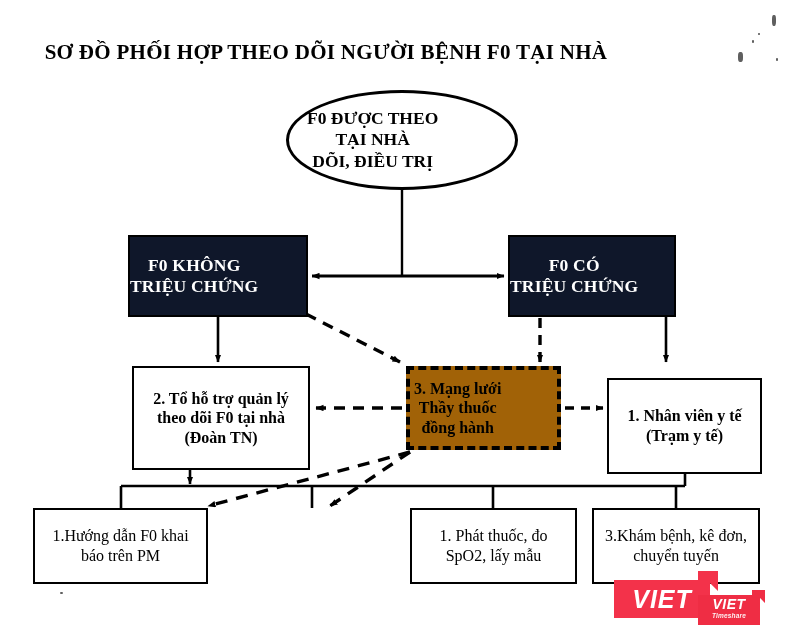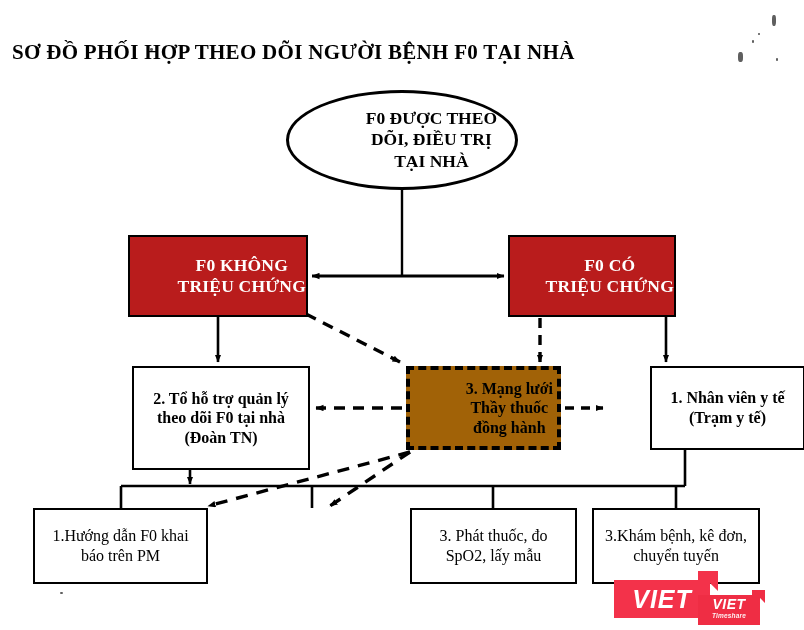--- a/index.html
+++ b/index.html
@@ -26,73 +26,73 @@
     left: 0; top: 0;
     width: 804px;
     height: 630px;
     pointer-events: none;
   }
   .node {
     position: absolute;
     box-sizing: border-box;
     display: flex;
     align-items: center;
-    justify-content: flex-end;
+    justify-content: flex-start;
     text-align: center;
     line-height: 1.22;
   }
 
   
   #title {
     position: absolute;
     left: 0;
     top: 40px;
     width: 652px;
+    text-align: center;
     font-weight: bold;
     font-size: 21px;
     letter-spacing: 0.3px;
     font-family: "Liberation Serif", "DejaVu Serif", serif;
-    margin-left: 12px;
   }
 
   
   .oval {
     left: 286px;
     top: 90px;
     width: 232px;
     height: 100px;
     border: 3px solid #000;
     border-radius: 50%;
     font-weight: bold;
     font-size: 17.5px;
     padding: 0 18px;
   }
 
   
   .black-box {
-    background: #b91c1c;
+    background: #0f172a;
     color: #ffffff;
     border: 2px solid #000;
     font-weight: bold;
     font-size: 17.5px;
     letter-spacing: 0.2px;
   }
   #box-asymptomatic { left: 128px; top: 235px; width: 180px; height: 82px; }
   #box-symptomatic  { left: 508px; top: 235px; width: 168px; height: 82px; }
 
   
   .white-box {
     background: #ffffff;
     border: 2.5px solid #000;
     font-weight: bold;
     font-size: 16px;
     padding: 0 8px;
   }
   #box-support { left: 132px; top: 366px; width: 178px; height: 104px; }
-  #box-staff   { left: 607px; top: 366px; width: 155px; height: 84px; margin-left: 43px; }
+  #box-staff   { left: 607px; top: 378px; width: 155px; height: 96px; }
 
   
   #box-network {
     left: 406px;
     top: 366px;
     width: 155px;
     height: 84px;
     background: #a16207;
     border: 4px dashed #000;
     font-weight: bold;
@@ -237,22 +237,22 @@
     <line x1="410" y1="452" x2="208" y2="506" stroke="#000" stroke-width="3.4" stroke-dasharray="12 9" marker-end="url(#arrow)"></line>
 
     <line x1="410" y1="452" x2="330" y2="506" stroke="#000" stroke-width="3.4" stroke-dasharray="12 9" marker-end="url(#arrow)"></line>
   </svg>
 
   <div id="title">SƠ ĐỒ PHỐI HỢP THEO DÕI NGƯỜI BỆNH F0 TẠI NHÀ</div>
 
   <div class="node oval">
     <div>
       <span>F0 ĐƯỢC THEO</span>
+      <span>TẠI NHÀ</span>
       <span>DÕI, ĐIỀU TRỊ</span>
-      <span>TẠI NHÀ</span>
     </div>
   </div>
 
   <div id="box-asymptomatic" class="node black-box">
     <div>
       <span>F0 KHÔNG</span>
       <span>TRIỆU CHỨNG</span>
     </div>
   </div>
 
@@ -276,21 +276,21 @@
   </div>
 
   <div id="box-staff" class="node white-box">
     <span>1. Nhân viên y tế (Trạm y tế)</span>
   </div>
 
   <div id="box-b1" class="node bottom-box">
     <span>1.Hướng dẫn F0 khai báo trên PM</span>
   </div>
   <div id="box-b3" class="node bottom-box">
-    <span>3. Phát thuốc, đo SpO2, lấy mẫu</span>
+    <span>1. Phát thuốc, đo SpO2, lấy mẫu</span>
   </div>
   <div id="box-b4" class="node bottom-box">
     <span>3.Khám bệnh, kê đơn, chuyển tuyến</span>
   </div>
 
   <div class="speck" style="left:772px;top:15px;width:4px;height:11px;"></div>
   <div class="speck" style="left:738px;top:52px;width:5px;height:10px;"></div>
   <div class="speck" style="left:752px;top:40px;width:2px;height:3px;"></div>
   <div class="speck" style="left:758px;top:33px;width:2px;height:2px;"></div>
   <div class="speck" style="left:776px;top:58px;width:2px;height:3px;"></div>

